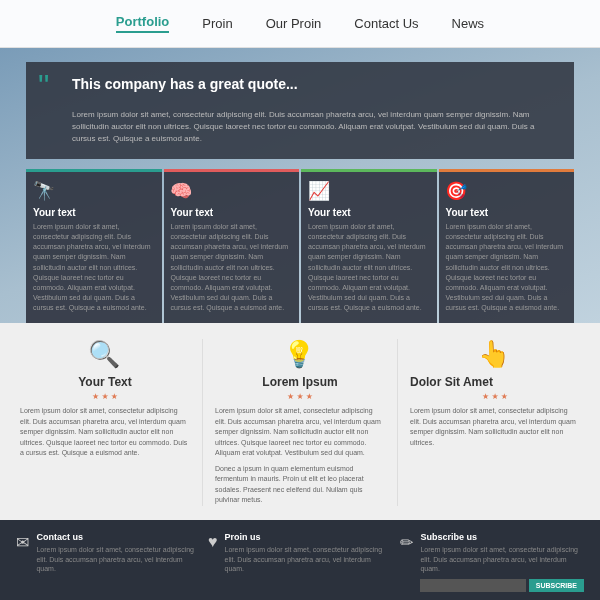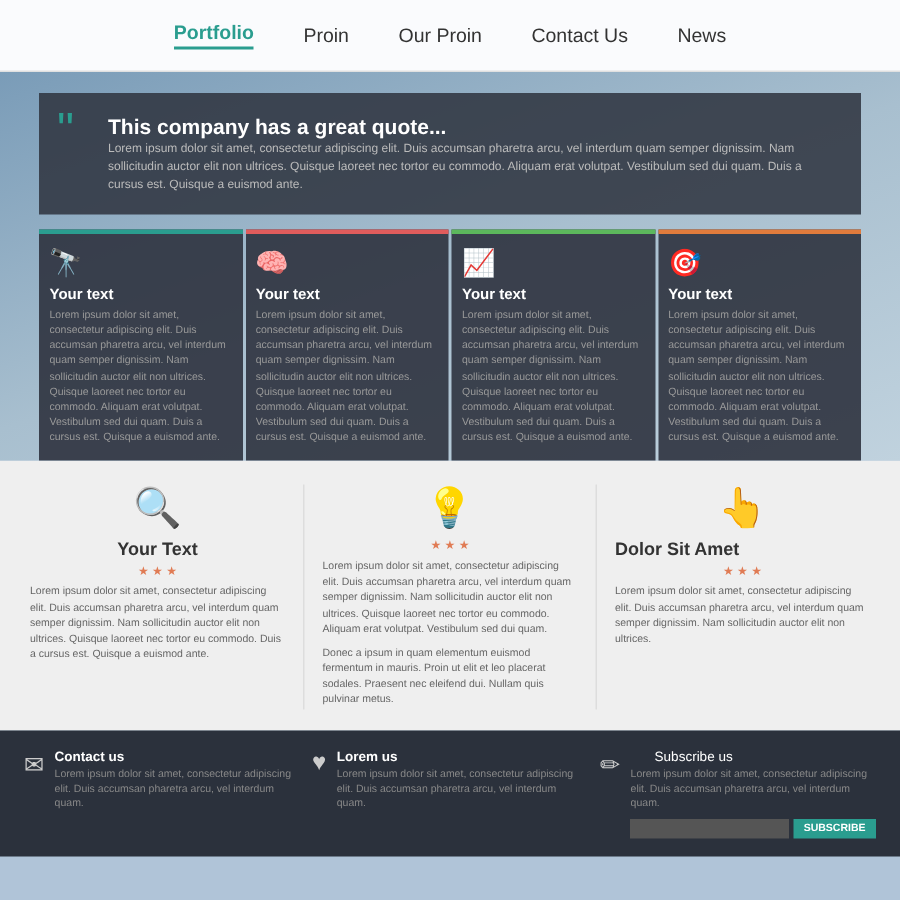--- a/index.html
+++ b/index.html
@@ -13,21 +13,21 @@
   <a style="font-size:13px;color:#333;text-decoration:none;">Proin</a>
   <a style="font-size:13px;color:#333;text-decoration:none;">Our Proin</a>
   <a style="font-size:13px;color:#333;text-decoration:none;">Contact Us</a>
   <a style="font-size:13px;color:#333;text-decoration:none;">News</a>
 </nav>
 
 <div style="position:relative;background:linear-gradient(160deg,#7a9cb8 0%,#a8bfcf 50%,#c0d2de 100%);padding:14px 26px 0;">
 
   <div style="background:rgba(48,54,65,0.88);padding:14px 16px 14px 46px;position:relative;margin-bottom:10px;">
     <span style="position:absolute;left:12px;top:8px;color:#2a9d8f;font-size:32px;line-height:1;">"</span>
-    <div style="color:#fff;font-size:14px;font-weight:bold;margin-bottom:1px;">This company has a great quote...</div>
+    <div style="color:#fff;font-size:14px;font-weight:bold;margin-bottom:17px;">This company has a great quote...</div>
     <div style="color:#bbb;font-size:8px;line-height:1.5;">Lorem ipsum dolor sit amet, consectetur adipiscing elit. Duis accumsan pharetra arcu, vel interdum quam semper dignissim. Nam sollicitudin auctor elit non ultrices. Quisque laoreet nec tortor eu commodo. Aliquam erat volutpat. Vestibulum sed dui quam. Duis a cursus est. Quisque a euismod ante.</div>
   </div>
 
   <div style="display:flex;gap:2px;">
 
     <div style="flex:1;background:rgba(45,50,62,0.9);padding:0 7px 10px;">
       <div style="height:3px;background:#2a9d8f;margin-bottom:8px;margin-left:-7px;margin-right:-7px;"></div>
       <span style="font-size:18px;display:block;margin-bottom:5px;">🔭</span>
       <div style="color:#fff;font-size:10px;font-weight:bold;margin-bottom:4px;">Your text</div>
       <div style="color:#999;font-size:7px;line-height:1.45;">Lorem ipsum dolor sit amet, consectetur adipiscing elit. Duis accumsan pharetra arcu, vel interdum quam semper dignissim. Nam sollicitudin auctor elit non ultrices. Quisque laoreet nec tortor eu commodo. Aliquam erat volutpat. Vestibulum sed dui quam. Duis a cursus est. Quisque a euismod ante.</div>
@@ -63,20 +63,21 @@
     <div style="font-size:26px;text-align:center;margin-bottom:5px;">🔍</div>
     <div style="font-size:12px;font-weight:bold;color:#333;text-align:center;margin-bottom:3px;">Your Text</div>
     <div style="color:#e07b54;font-size:8px;text-align:center;margin-bottom:5px;">★ ★ ★</div>
     <div style="color:#666;font-size:7px;line-height:1.5;">Lorem ipsum dolor sit amet, consectetur adipiscing elit. Duis accumsan pharetra arcu, vel interdum quam semper dignissim. Nam sollicitudin auctor elit non ultrices. Quisque laoreet nec tortor eu commodo. Duis a cursus est. Quisque a euismod ante.</div>
   </div>
 
   <div style="width:1px;background:#ddd;align-self:stretch;"></div>
 
   <div style="flex:1;padding:0 12px;">
     <div style="font-size:26px;text-align:center;margin-bottom:5px;">💡</div>
+    <div style="font-size:12px;font-weight:bold;color:#333;text-align:center;margin-bottom:3px;">Lorem Ipsum</div>
     <div style="color:#e07b54;font-size:8px;text-align:center;margin-bottom:5px;">★ ★ ★</div>
     <div style="color:#666;font-size:7px;line-height:1.5;">Lorem ipsum dolor sit amet, consectetur adipiscing elit. Duis accumsan pharetra arcu, vel interdum quam semper dignissim. Nam sollicitudin auctor elit non ultrices. Quisque laoreet nec tortor eu commodo. Aliquam erat volutpat. Vestibulum sed dui quam.</div>
     <div style="color:#666;font-size:7px;line-height:1.5;margin-top:5px;">Donec a ipsum in quam elementum euismod fermentum in mauris. Proin ut elit et leo placerat sodales. Praesent nec eleifend dui. Nullam quis pulvinar metus.</div>
   </div>
 
   <div style="width:1px;background:#ddd;align-self:stretch;"></div>
 
   <div style="flex:1;padding-left:12px;">
     <div style="font-size:26px;text-align:center;margin-bottom:5px;">👆</div>
     <div style="font-size:12px;font-weight:bold;color:#333;margin-bottom:3px;">Dolor Sit Amet</div>
@@ -92,29 +93,29 @@
     <span style="font-size:16px;color:#ccc;margin-top:1px;flex-shrink:0;">✉</span>
     <div>
       <div style="color:#fff;font-size:9px;font-weight:bold;margin-bottom:3px;">Contact us</div>
       <div style="color:#888;font-size:7px;line-height:1.4;">Lorem ipsum dolor sit amet, consectetur adipiscing elit. Duis accumsan pharetra arcu, vel interdum quam.</div>
     </div>
   </div>
 
   <div style="flex:1;display:flex;align-items:flex-start;gap:7px;">
     <span style="font-size:16px;color:#ccc;margin-top:1px;flex-shrink:0;">♥</span>
     <div>
-      <div style="color:#fff;font-size:9px;font-weight:bold;margin-bottom:3px;">Lorem us</div>
+      <div style="color:#fff;font-size:9px;font-weight:bold;margin-bottom:3px;">Proin us</div>
       <div style="color:#888;font-size:7px;line-height:1.4;">Lorem ipsum dolor sit amet, consectetur adipiscing elit. Duis accumsan pharetra arcu, vel interdum quam.</div>
     </div>
   </div>
 
   <div style="flex:1;display:flex;align-items:flex-start;gap:7px;">
     <span style="font-size:16px;color:#ccc;margin-top:1px;flex-shrink:0;">✏</span>
     <div style="width:100%;">
-      <div style="color:#fff;font-size:9px;font-weight:normal;margin-bottom:3px;margin-left:16px;">Subscribe us</div>
+      <div style="color:#fff;font-size:9px;font-weight:bold;margin-bottom:3px;">Subscribe us</div>
       <div style="color:#888;font-size:7px;line-height:1.4;margin-bottom:5px;">Lorem ipsum dolor sit amet, consectetur adipiscing elit. Duis accumsan pharetra arcu, vel interdum quam.</div>
       <div style="display:flex;gap:3px;">
         <input type="text" style="background: rgb(85, 85, 85); border: none; color: rgb(255, 255, 255); padding: 3px 5px; font-size: 7px; flex: 1 1 0%; outline: none;" placeholder="">
         <button style="background:#2a9d8f;border:none;color:#fff;padding:3px 7px;font-size:7px;cursor:pointer;font-weight:bold;">SUBSCRIBE</button>
       </div>
     </div>
   </div>
 
 </div>
 

